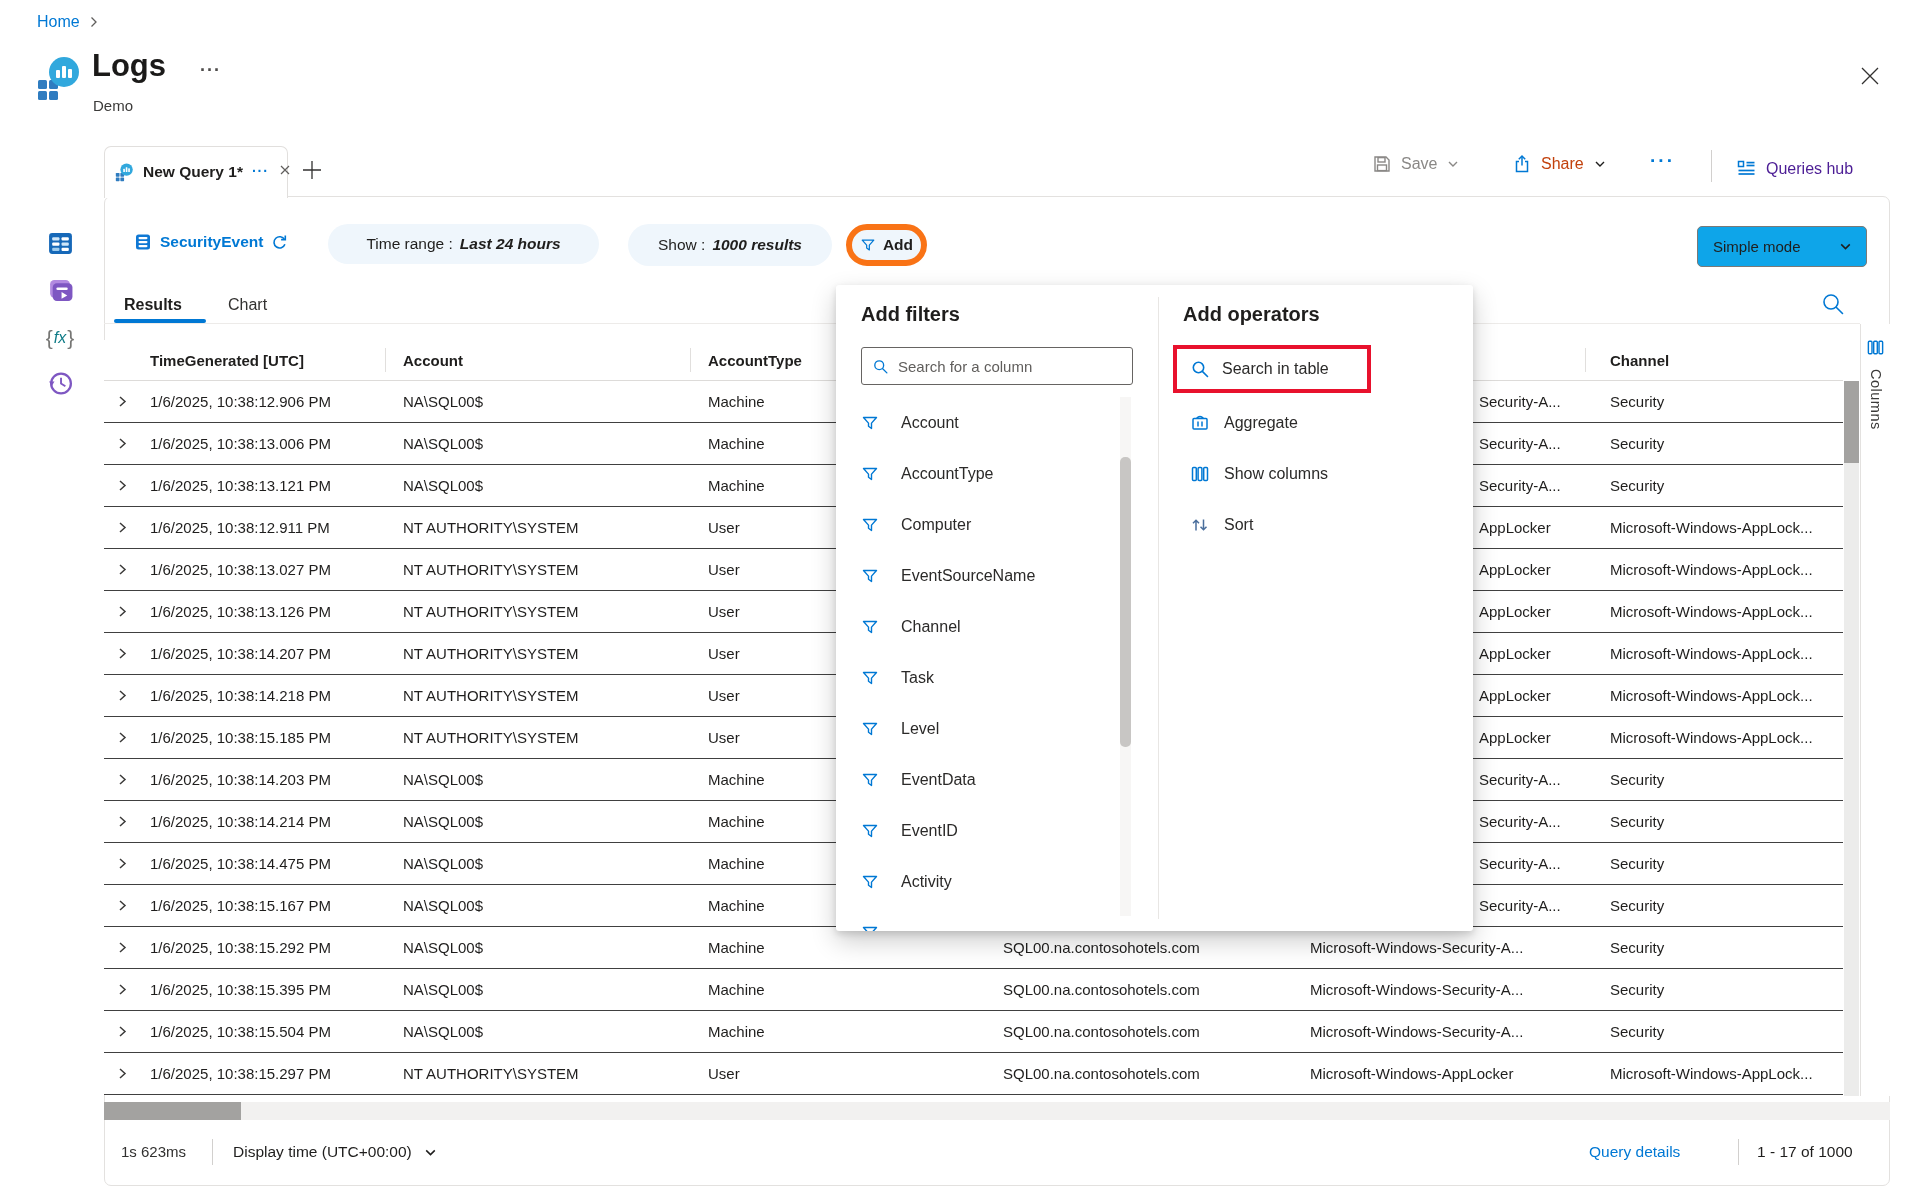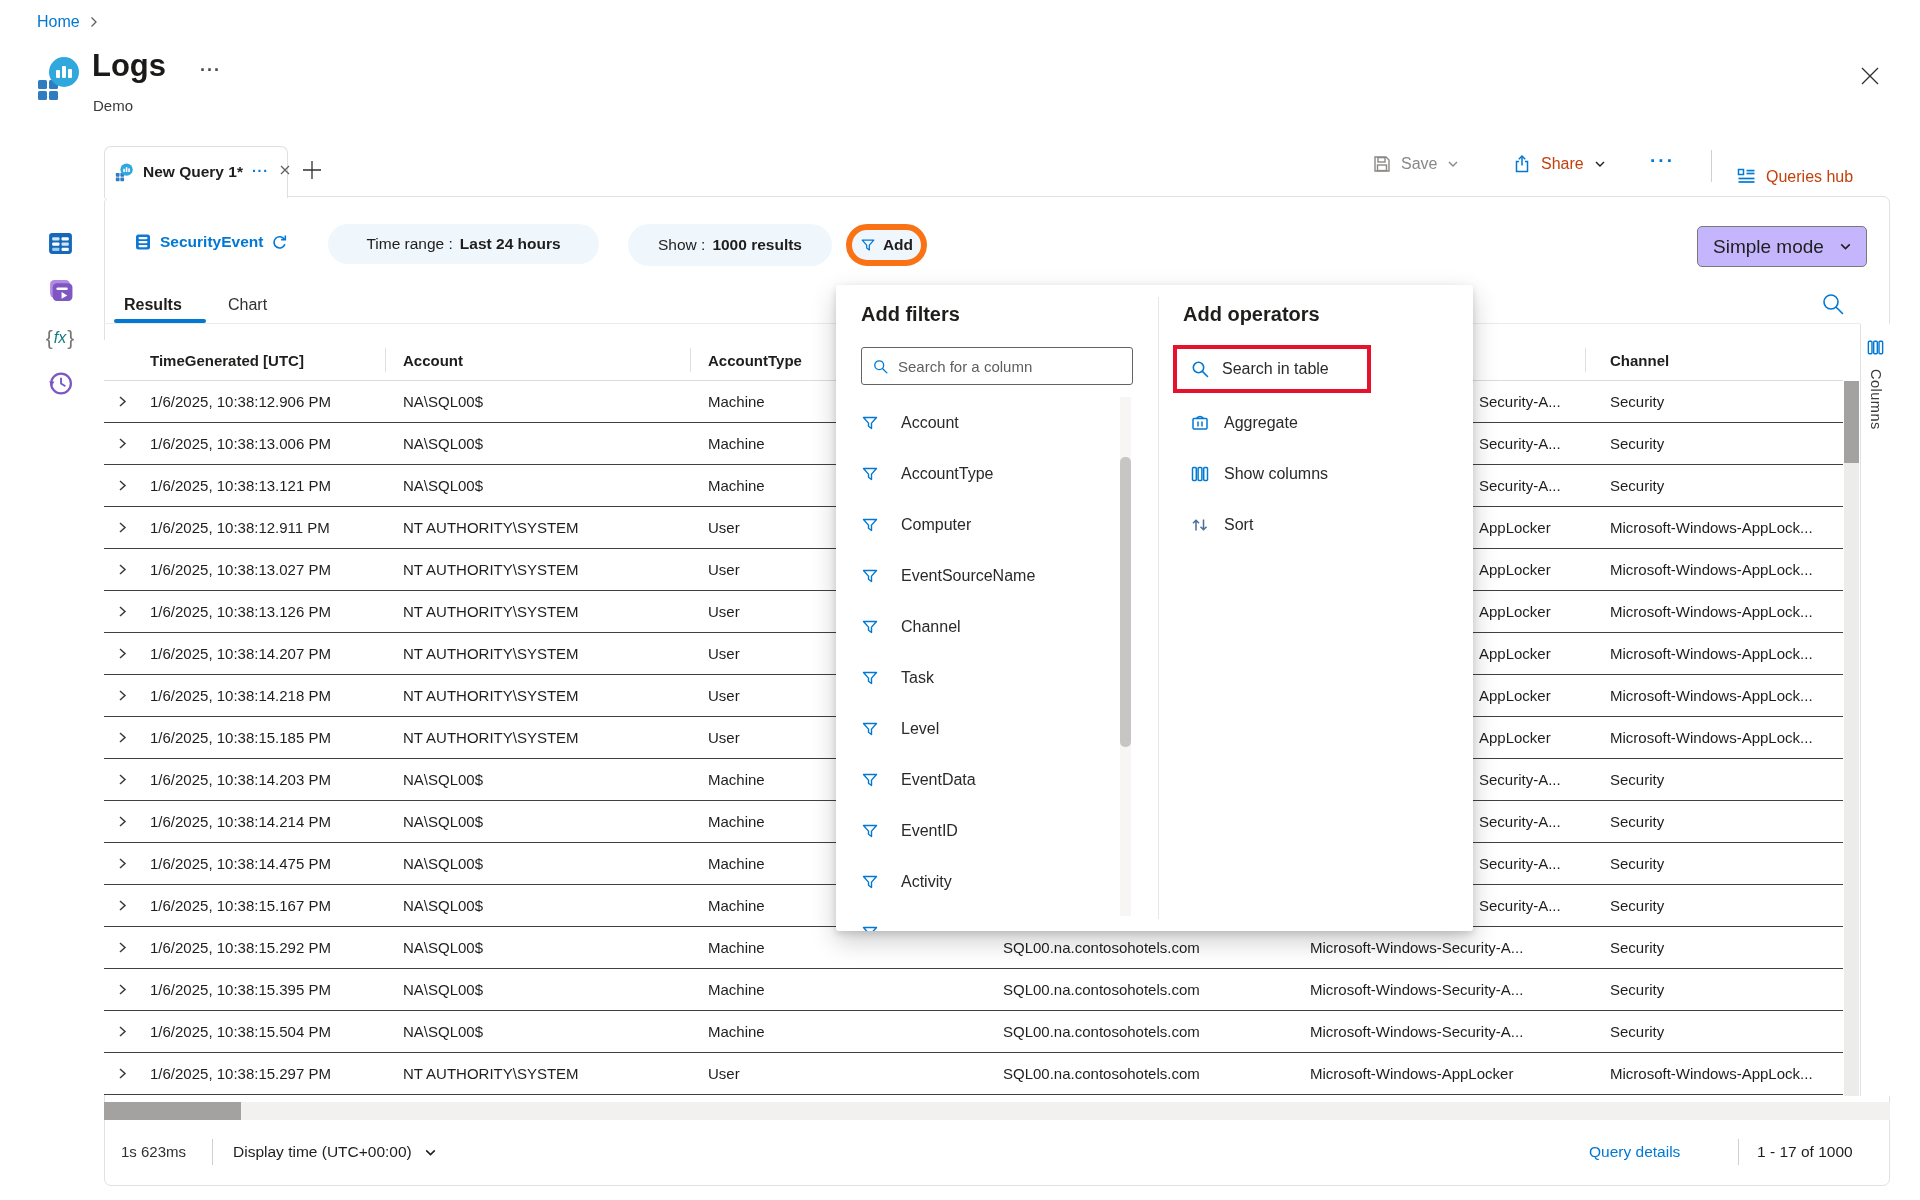--- a/index.html
+++ b/index.html
@@ -16,40 +16,40 @@
   #title-more { left:200px; top:60px; font-size:18px; font-weight:700; color:#4d4b4a; letter-spacing:1px; }
   #subtitle { left:93px; top:97px; font-size:15px; color:#3b3a39; }
   #close-btn { left:1856px; top:62px; }
 
   
   .tbtn { display:flex; align-items:center; gap:9px; font-size:16px; }
   #save-btn { left:1372px; top:154px; color:#8a8886; }
   #share-btn { left:1512px; top:154px; color:#c2410c; }
   #tb-more { left:1650px; top:150px; color:#0078d4; font-size:19px; font-weight:700; letter-spacing:2px; }
   #tb-div { left:1711px; top:150px; width:1px; height:32px; background:#d2d0ce; }
-  #qhub-btn { left:1736px; top:166px; color:#c2410c; }
+  #qhub-btn { left:1736px; top:158px; color:#4c1d95; }
 
   
   #tab { left:104px; top:146px; width:184px; height:52px; border:1px solid #e1dfdd; border-bottom:none; border-radius:7px 7px 0 0; background:#fff; z-index:3; display:flex; padding:16px 10px; gap:9px; }
   #tab-label { font-size:15.5px; font-weight:700; color:#1f1e1d; white-space:nowrap; }
   #tab-more { color:#0078d4; font-weight:700; font-size:14px; letter-spacing:1px; }
   #plus-btn { left:301px; top:159px; }
 
   
   #card { left:104px; top:196px; width:1786px; height:990px; border:1px solid #e3e1df; border-radius:7px; background:#fff; }
 
   
   #chip { left:134px; top:233px; display:flex; align-items:center; gap:8px; }
   #chip-name { color:#0078d4; font-weight:700; font-size:15.5px; }
   .pill { background:#eff6fc; border-radius:21px; display:flex; align-items:center; justify-content:center; gap:7px; font-size:15.5px; color:#1f1e1d; }
   #pill-time { left:328px; top:224px; width:271px; height:40px; }
   #pill-show { left:628px; top:224px; width:204px; height:42px; }
-  .pill b { font-weight:700; }
+  .pill b { font-weight:700;font-style:italic; }
   #btn-add { left:846px; top:224px; width:81px; height:42px; border:6px solid #f97316; background:#eff6fc; border-radius:21px; display:flex; align-items:center; justify-content:center; gap:7px; font-size:15.5px; font-weight:600; color:#1f1e1d; }
-  #simple-mode { left:1697px; top:226px; width:170px; height:41px; border:1px solid #7a7977; border-radius:5px; background:#c4b5fd; display:flex; align-items:center; justify-content:space-between; padding:0 13px 0 15px; font-size:19px; color:#1f1e1d; }
+  #simple-mode { left:1697px; top:226px; width:170px; height:41px; border:1px solid #7a7977; border-radius:5px; background:#0ea5e9; display:flex; align-items:center; justify-content:space-between; padding:0 13px 0 15px; font-size:15px; color:#1f1e1d; }
 
   
   #vt-results { left:124px; top:296px; font-size:16px; font-weight:700; color:#1f1e1d; }
   #vt-underline { left:114px; top:319px; width:92px; height:4px; background:#0078d4; border-radius:2px; }
   #vt-chart { left:228px; top:296px; font-size:16px; color:#323130; }
   #vt-line { left:104px; top:323px; width:1756px; height:1px; background:#edebe9; }
   #rsearch { left:1820px; top:291px; }
 
   
   #thead { left:104px; top:340px; width:1739px; height:41px; display:flex; border-bottom:1px solid #dddbd9; font-weight:700; font-size:15px; color:#1f1e1d; background:#fff; }

